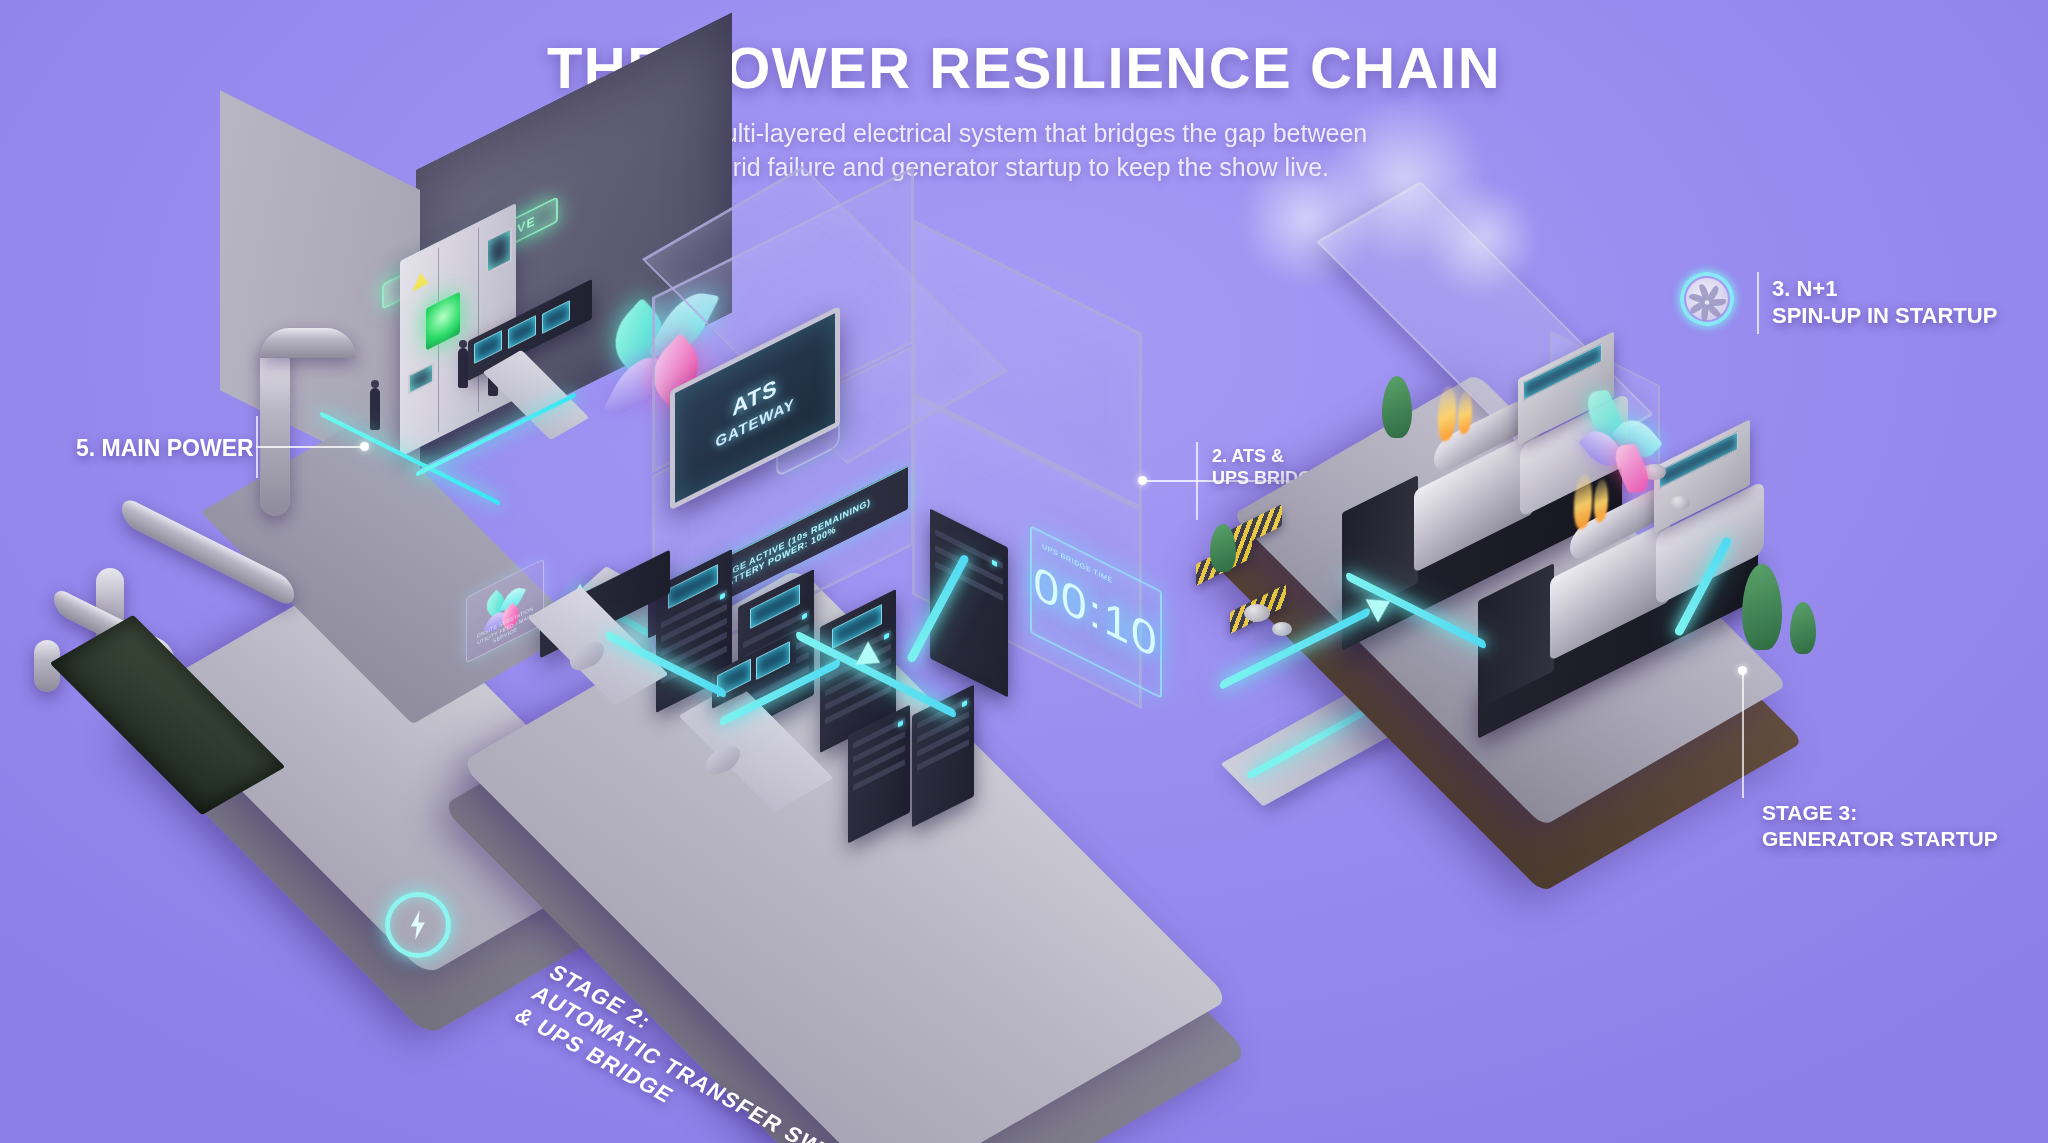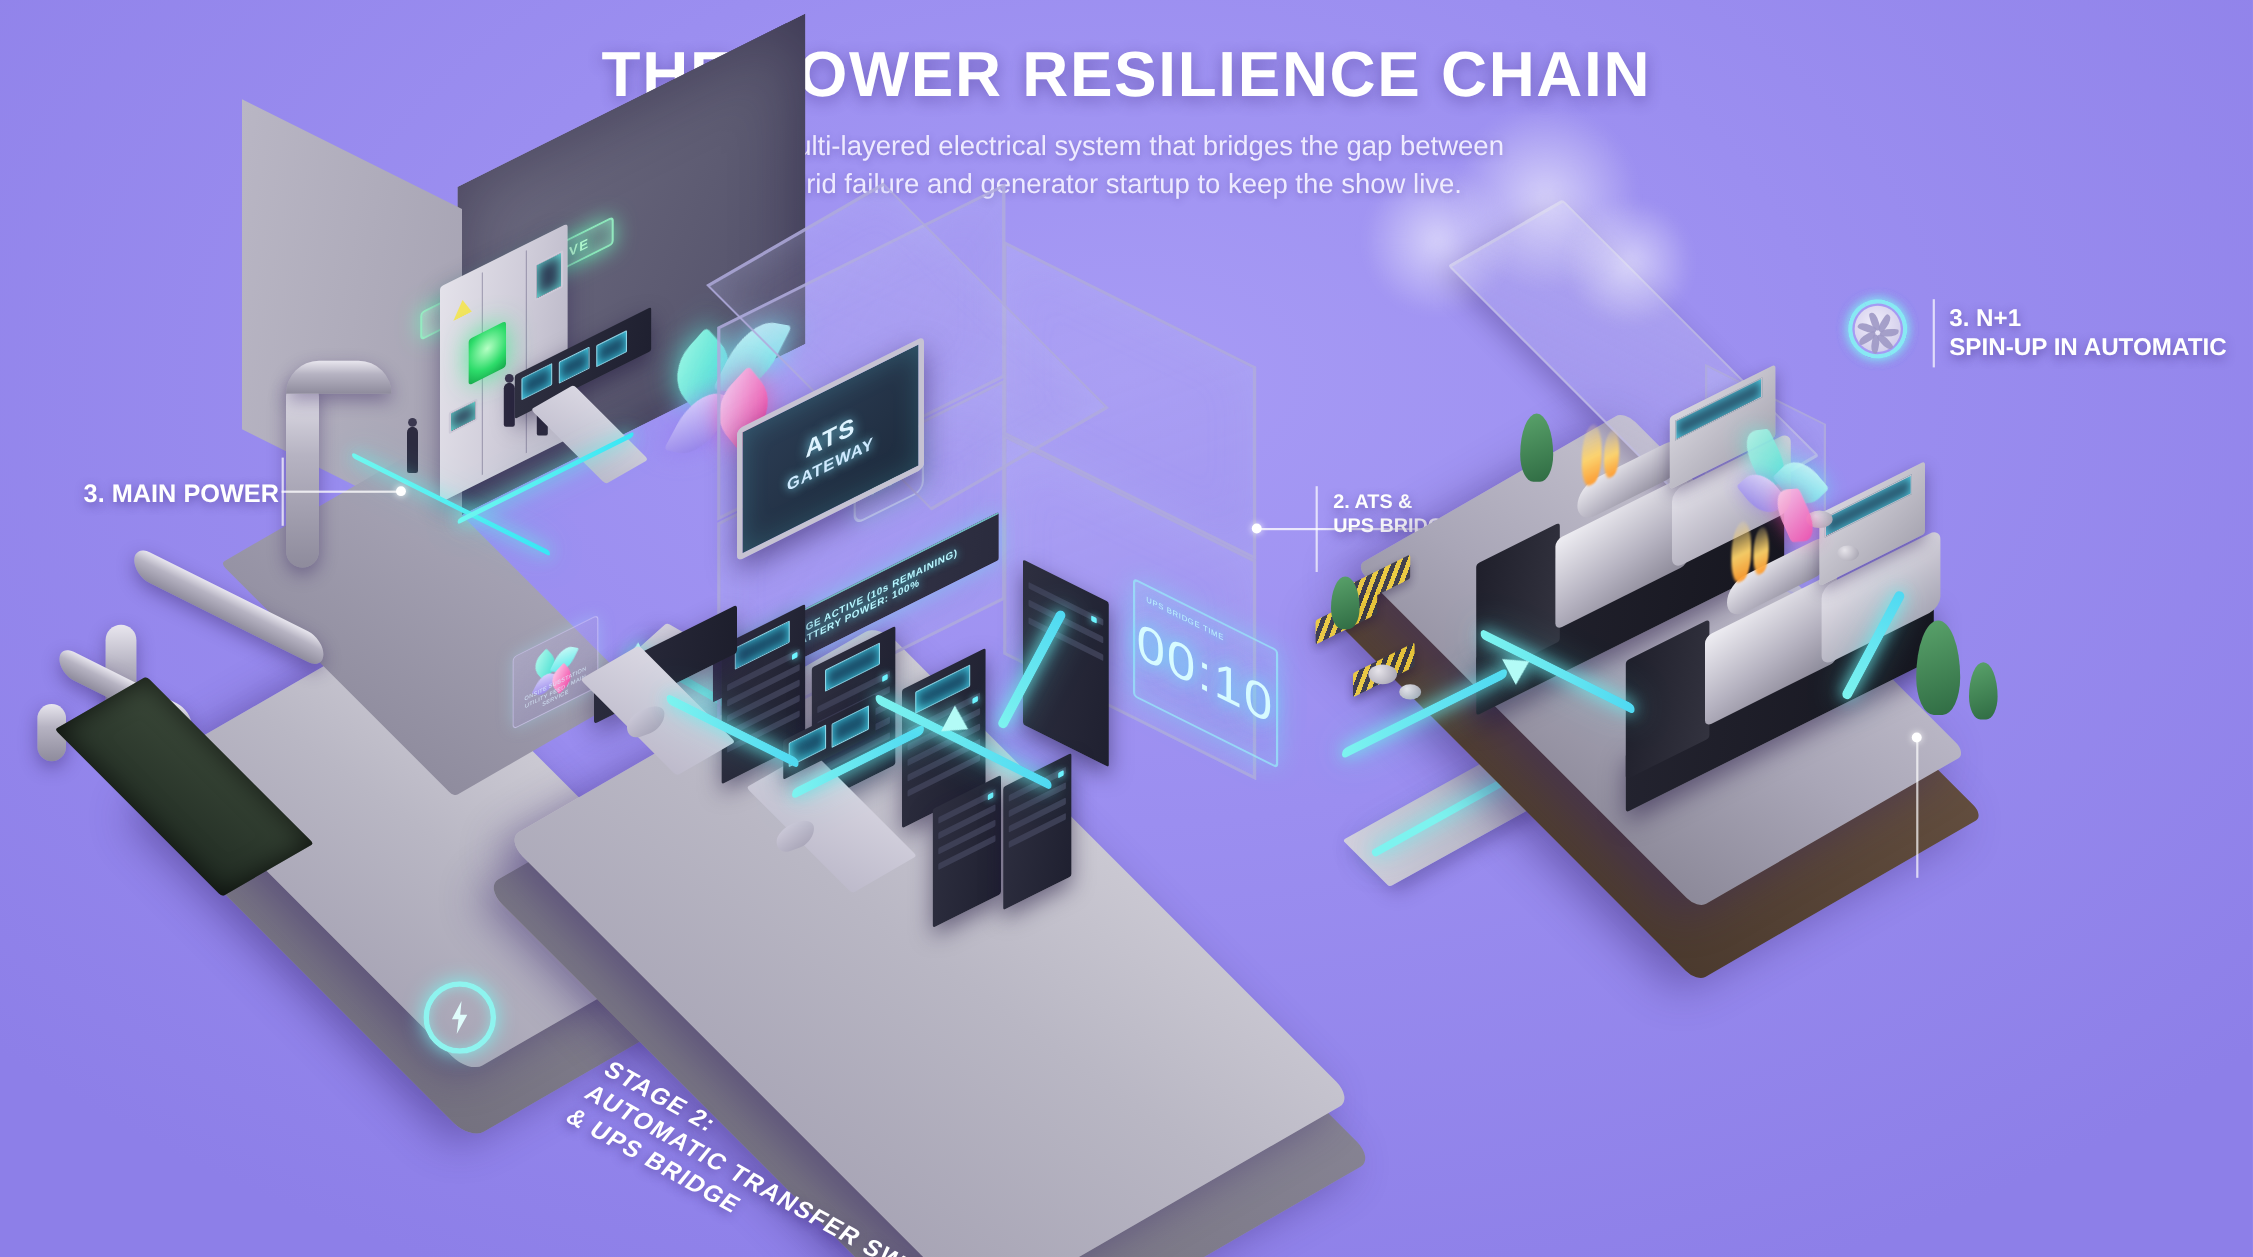--- a/index.html
+++ b/index.html
@@ -399,21 +399,21 @@
     <div class="pipe" style="left:-196px; top:470px; width:26px; height:52px;"></div>
   </div>
 
   <div class="trench"></div>
 
   <div class="bolt-badge" style="left:385px; top:892px;">
     <div class="bolt"></div>
   </div>
 
   <div class="callout" style="left:76px; top:434px; font-size:23px;">
-    <span class="ln">3. MAIN POWER</span>
+    <span class="ln">5. MAIN POWER</span>
   </div>
   <div class="leader-v" style="left:256px; top:416px; height:62px;"></div>
   <div class="leader-h" style="left:256px; top:446px; width:108px;"></div>
   <div class="leader-dot" style="left:360px; top:442px;"></div>
 
   <div class="chev-plate" style="left:776px; top:398px;">
     <div class="chev"></div>
     <div class="chev"></div>
   </div>
 
@@ -612,19 +612,23 @@
       <div class="blade" style="transform:rotate(102deg) translateX(2px);"></div>
       <div class="blade" style="transform:rotate(153deg) translateX(2px);"></div>
       <div class="blade" style="transform:rotate(204deg) translateX(2px);"></div>
       <div class="blade" style="transform:rotate(255deg) translateX(2px);"></div>
       <div class="blade" style="transform:rotate(306deg) translateX(2px);"></div>
     </div>
   </div>
   <div class="leader-v" style="left:1757px; top:272px; height:62px;"></div>
   <div class="callout" style="left:1772px; top:276px; font-size:22px;">
     <span class="ln">3. N+1</span>
-    <span class="ln">SPIN-UP IN AUTOMATIC</span>
+    <span class="ln">SPIN-UP IN STARTUP</span>
   </div>
 
   <div class="leader-v" style="left:1742px; top:672px; height:126px;"></div>
   <div class="leader-dot" style="left:1738px; top:666px;"></div>
+  <div class="callout" style="left:1762px; top:800px; font-size:21px;">
+    <span class="ln">STAGE 3:</span>
+    <span class="ln">GENERATOR STARTUP</span>
+  </div>
 
 </div>
 
 </body></html>

